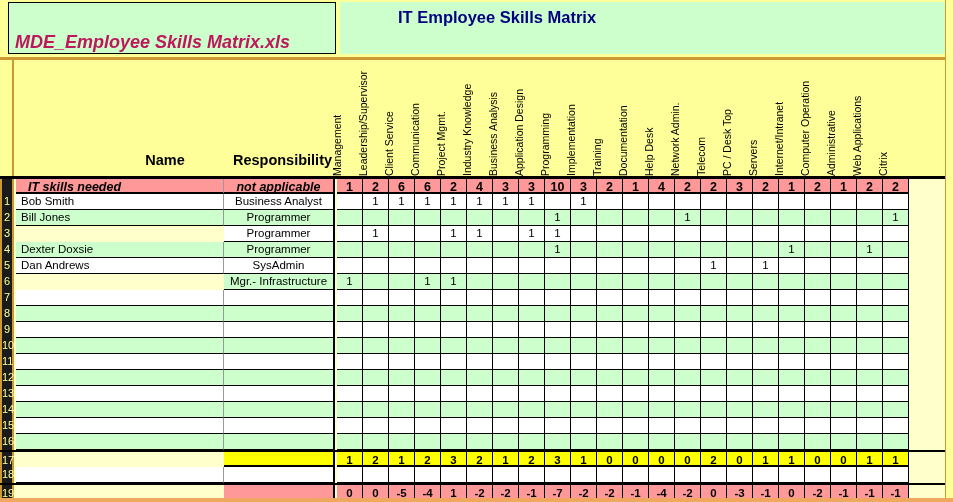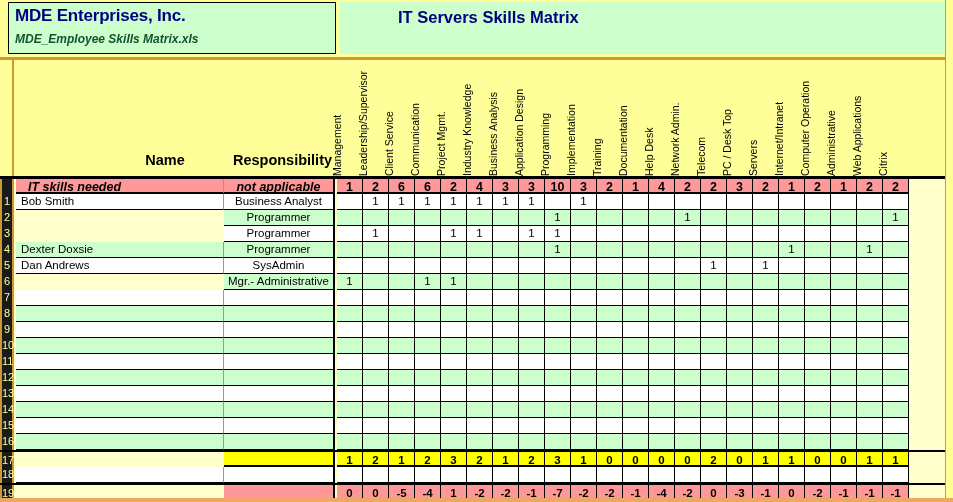--- a/index.html
+++ b/index.html
@@ -37,24 +37,24 @@
     left: 6px; top: 3px;
     font-size: 17px;
     font-weight: bold;
     color: #000080;
     white-space: nowrap;
     letter-spacing: -0.2px;
   }
   .file-name {
     position: absolute;
     left: 6px; top: 29px;
-    font-size: 12px;
+    font-size: 18px;
     font-weight: bold;
     font-style: italic;
-    color: #14532d;
+    color: #be185d;
     white-space: nowrap;
   }
   .matrix-box {
     position: absolute;
     left: 340px; top: 2px;
     width: 605px; height: 52px;
     background: #ccffcc;
     box-sizing: border-box;
   }
   .matrix-title {
@@ -224,25 +224,24 @@
     box-sizing: border-box;
   }
 </style>
 </head>
 <body>
 
 <div id="sheet">
 
   <div class="banner">
     <div class="title-box">
-      <div class="company-name">MDE Enterprises, Inc.</div>
       <div class="file-name">MDE_Employee Skills Matrix.xls</div>
     </div>
     <div class="matrix-box">
-      <div class="matrix-title">IT Servers Skills Matrix</div>
+      <div class="matrix-title">IT Employee Skills Matrix</div>
     </div>
   </div>
 
   <div class="headstrip">
     <div class="gutter-top"></div>
     <div class="namehdr">Name</div>
     <div class="resphdr">Responsibility</div>
     <div id="vcols">
         <div class="vcol" style="left: 343px;">
           <span>Management</span>
@@ -363,20 +362,21 @@
         <div class="cell-sk rowbg-white" style="left: 727px; line-height: 15px;"></div>
         <div class="cell-sk rowbg-white" style="left: 753px; line-height: 15px;"></div>
         <div class="cell-sk rowbg-white" style="left: 779px; line-height: 15px;"></div>
         <div class="cell-sk rowbg-white" style="left: 805px; line-height: 15px;"></div>
         <div class="cell-sk rowbg-white" style="left: 831px; line-height: 15px;"></div>
         <div class="cell-sk rowbg-white" style="left: 857px; line-height: 15px;"></div>
         <div class="cell-sk rowbg-white" style="left: 883px; line-height: 15px;"></div>
       </div>
       <div class="row " style="top: 34px; height: 16px;">
         <div class="gutter" style="line-height: 15px;">2</div>
+        <div class="cell-name rowbg-green" style="line-height: 15px;">Bill Jones</div>
         <div class="cell-resp rowbg-green" style="line-height: 15px;">Programmer</div>
         <div class="cell-sk rowbg-green" style="left: 337px; line-height: 15px;"></div>
         <div class="cell-sk rowbg-green" style="left: 363px; line-height: 15px;"></div>
         <div class="cell-sk rowbg-green" style="left: 389px; line-height: 15px;"></div>
         <div class="cell-sk rowbg-green" style="left: 415px; line-height: 15px;"></div>
         <div class="cell-sk rowbg-green" style="left: 441px; line-height: 15px;"></div>
         <div class="cell-sk rowbg-green" style="left: 467px; line-height: 15px;"></div>
         <div class="cell-sk rowbg-green" style="left: 493px; line-height: 15px;"></div>
         <div class="cell-sk rowbg-green" style="left: 519px; line-height: 15px;"></div>
         <div class="cell-sk rowbg-green" style="left: 545px; line-height: 15px;">1</div>
@@ -469,21 +469,21 @@
         <div class="cell-sk rowbg-white" style="left: 727px; line-height: 15px;"></div>
         <div class="cell-sk rowbg-white" style="left: 753px; line-height: 15px;">1</div>
         <div class="cell-sk rowbg-white" style="left: 779px; line-height: 15px;"></div>
         <div class="cell-sk rowbg-white" style="left: 805px; line-height: 15px;"></div>
         <div class="cell-sk rowbg-white" style="left: 831px; line-height: 15px;"></div>
         <div class="cell-sk rowbg-white" style="left: 857px; line-height: 15px;"></div>
         <div class="cell-sk rowbg-white" style="left: 883px; line-height: 15px;"></div>
       </div>
       <div class="row " style="top: 98px; height: 16px;">
         <div class="gutter" style="line-height: 15px;">6</div>
-        <div class="cell-resp rowbg-green" style="line-height: 15px;">Mgr.- Administrative</div>
+        <div class="cell-resp rowbg-green" style="line-height: 15px;">Mgr.- Infrastructure</div>
         <div class="cell-sk rowbg-green" style="left: 337px; line-height: 15px;">1</div>
         <div class="cell-sk rowbg-green" style="left: 363px; line-height: 15px;"></div>
         <div class="cell-sk rowbg-green" style="left: 389px; line-height: 15px;"></div>
         <div class="cell-sk rowbg-green" style="left: 415px; line-height: 15px;">1</div>
         <div class="cell-sk rowbg-green" style="left: 441px; line-height: 15px;">1</div>
         <div class="cell-sk rowbg-green" style="left: 467px; line-height: 15px;"></div>
         <div class="cell-sk rowbg-green" style="left: 493px; line-height: 15px;"></div>
         <div class="cell-sk rowbg-green" style="left: 519px; line-height: 15px;"></div>
         <div class="cell-sk rowbg-green" style="left: 545px; line-height: 15px;"></div>
         <div class="cell-sk rowbg-green" style="left: 571px; line-height: 15px;"></div>

